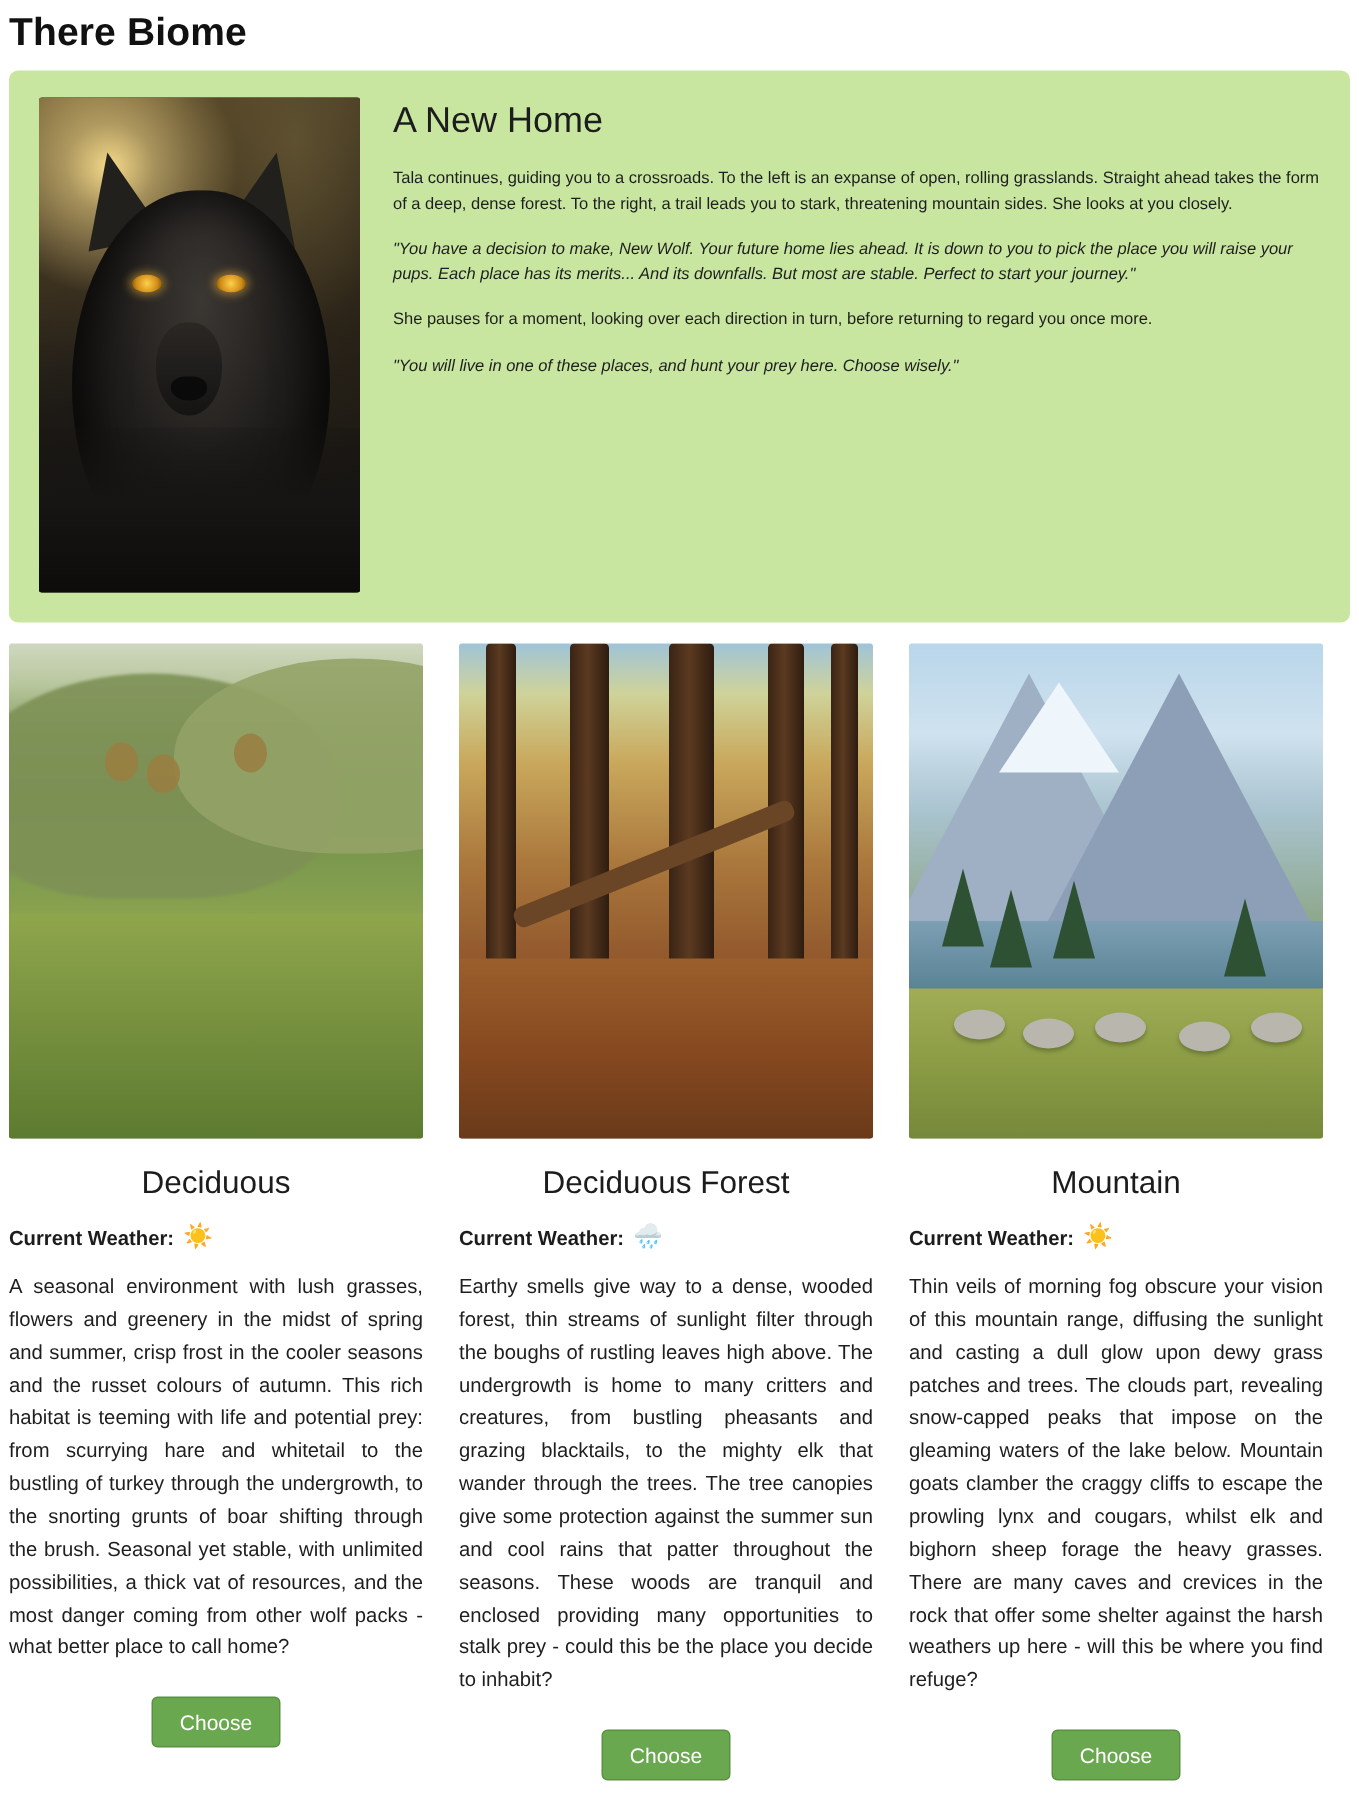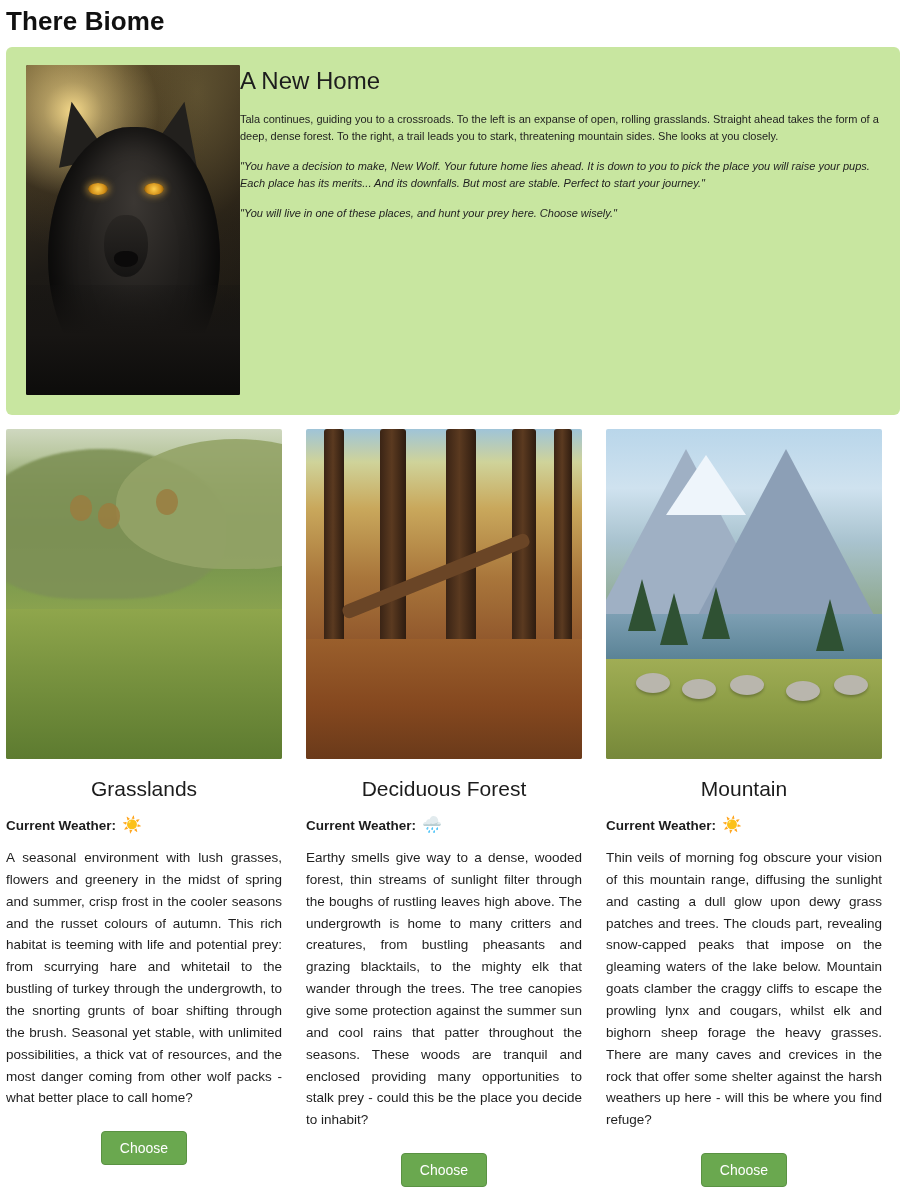--- a/index.html
+++ b/index.html
@@ -24,20 +24,21 @@
     color: #111;
   }
 
   
   .intro-panel {
     margin: 0 6px;
     background: #c8e6a0;
     border-radius: 6px;
     padding: 18px 20px 20px 20px;
     display: flex;
+    gap: 22px;
     align-items: flex-start;
   }
   .portrait {
     width: 214px;
     height: 330px;
     flex: 0 0 214px;
     border-radius: 2px;
     position: relative;
     overflow: hidden;
     background: #2a2016;
@@ -266,36 +267,37 @@
     <div class="eye left"></div>
     <div class="eye right"></div>
     <div class="muzzle"></div>
     <div class="nose"></div>
     <div class="ruff"></div>
   </div>
   <div class="intro-text">
     <h2 class="intro-title">A New Home</h2>
     <p>Tala continues, guiding you to a crossroads. To the left is an expanse of open, rolling grasslands. Straight ahead takes the form of a deep, dense forest. To the right, a trail leads you to stark, threatening mountain sides. She looks at you closely.</p>
     <p class="quote">"You have a decision to make, New Wolf. Your future home lies ahead. It is down to you to pick the place you will raise your pups. Each place has its merits... And its downfalls. But most are stable. Perfect to start your journey."</p>
+    <p>She pauses for a moment, looking over each direction in turn, before returning to regard you once more.</p>
     <p class="quote">"You will live in one of these places, and hunt your prey here. Choose wisely."</p>
   </div>
 </section>
 
 <div class="biomes">
 
   <div class="biome">
     <div class="biome-img art-grass">
       <div class="hill1"></div>
       <div class="hill2"></div>
       <div class="tree" style="left:64px; top:66px;"></div>
       <div class="tree" style="left:92px; top:74px;"></div>
       <div class="tree" style="left:150px; top:60px;"></div>
       <div class="field"></div>
     </div>
-    <h3 class="biome-name">Grasslands</h3>
+    <h3 class="biome-name">Deciduous</h3>
     <div class="weather-row">
       <span>Current Weather:</span>
       <span class="weather-icon">☀️</span>
     </div>
     <p class="biome-desc">A seasonal environment with lush grasses, flowers and greenery in the midst of spring and summer, crisp frost in the cooler seasons and the russet colours of autumn. This rich habitat is teeming with life and potential prey: from scurrying hare and whitetail to the bustling of turkey through the undergrowth, to the snorting grunts of boar shifting through the brush. Seasonal yet stable, with unlimited possibilities, a thick vat of resources, and the most danger coming from other wolf packs - what better place to call home?</p>
     <div class="choose-row">
       <button class="choose-btn">Choose</button>
     </div>
   </div>
 

